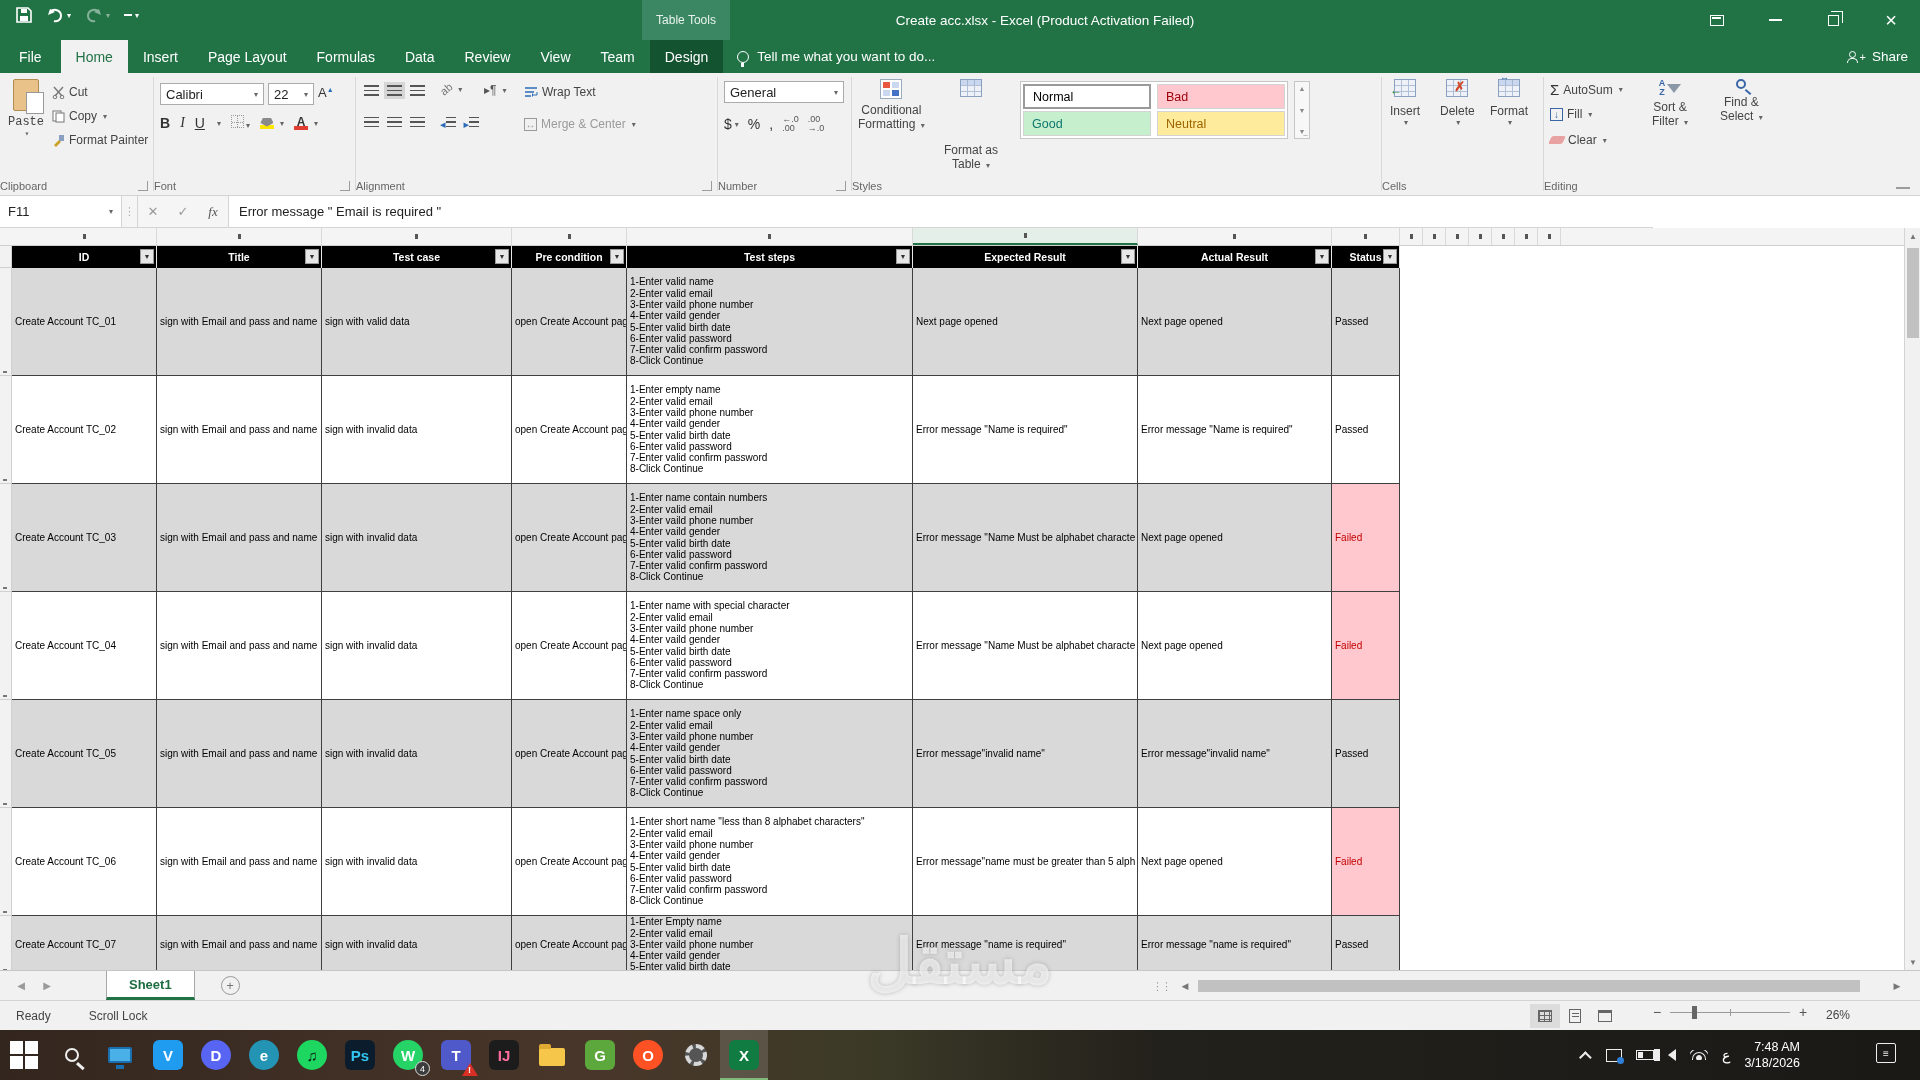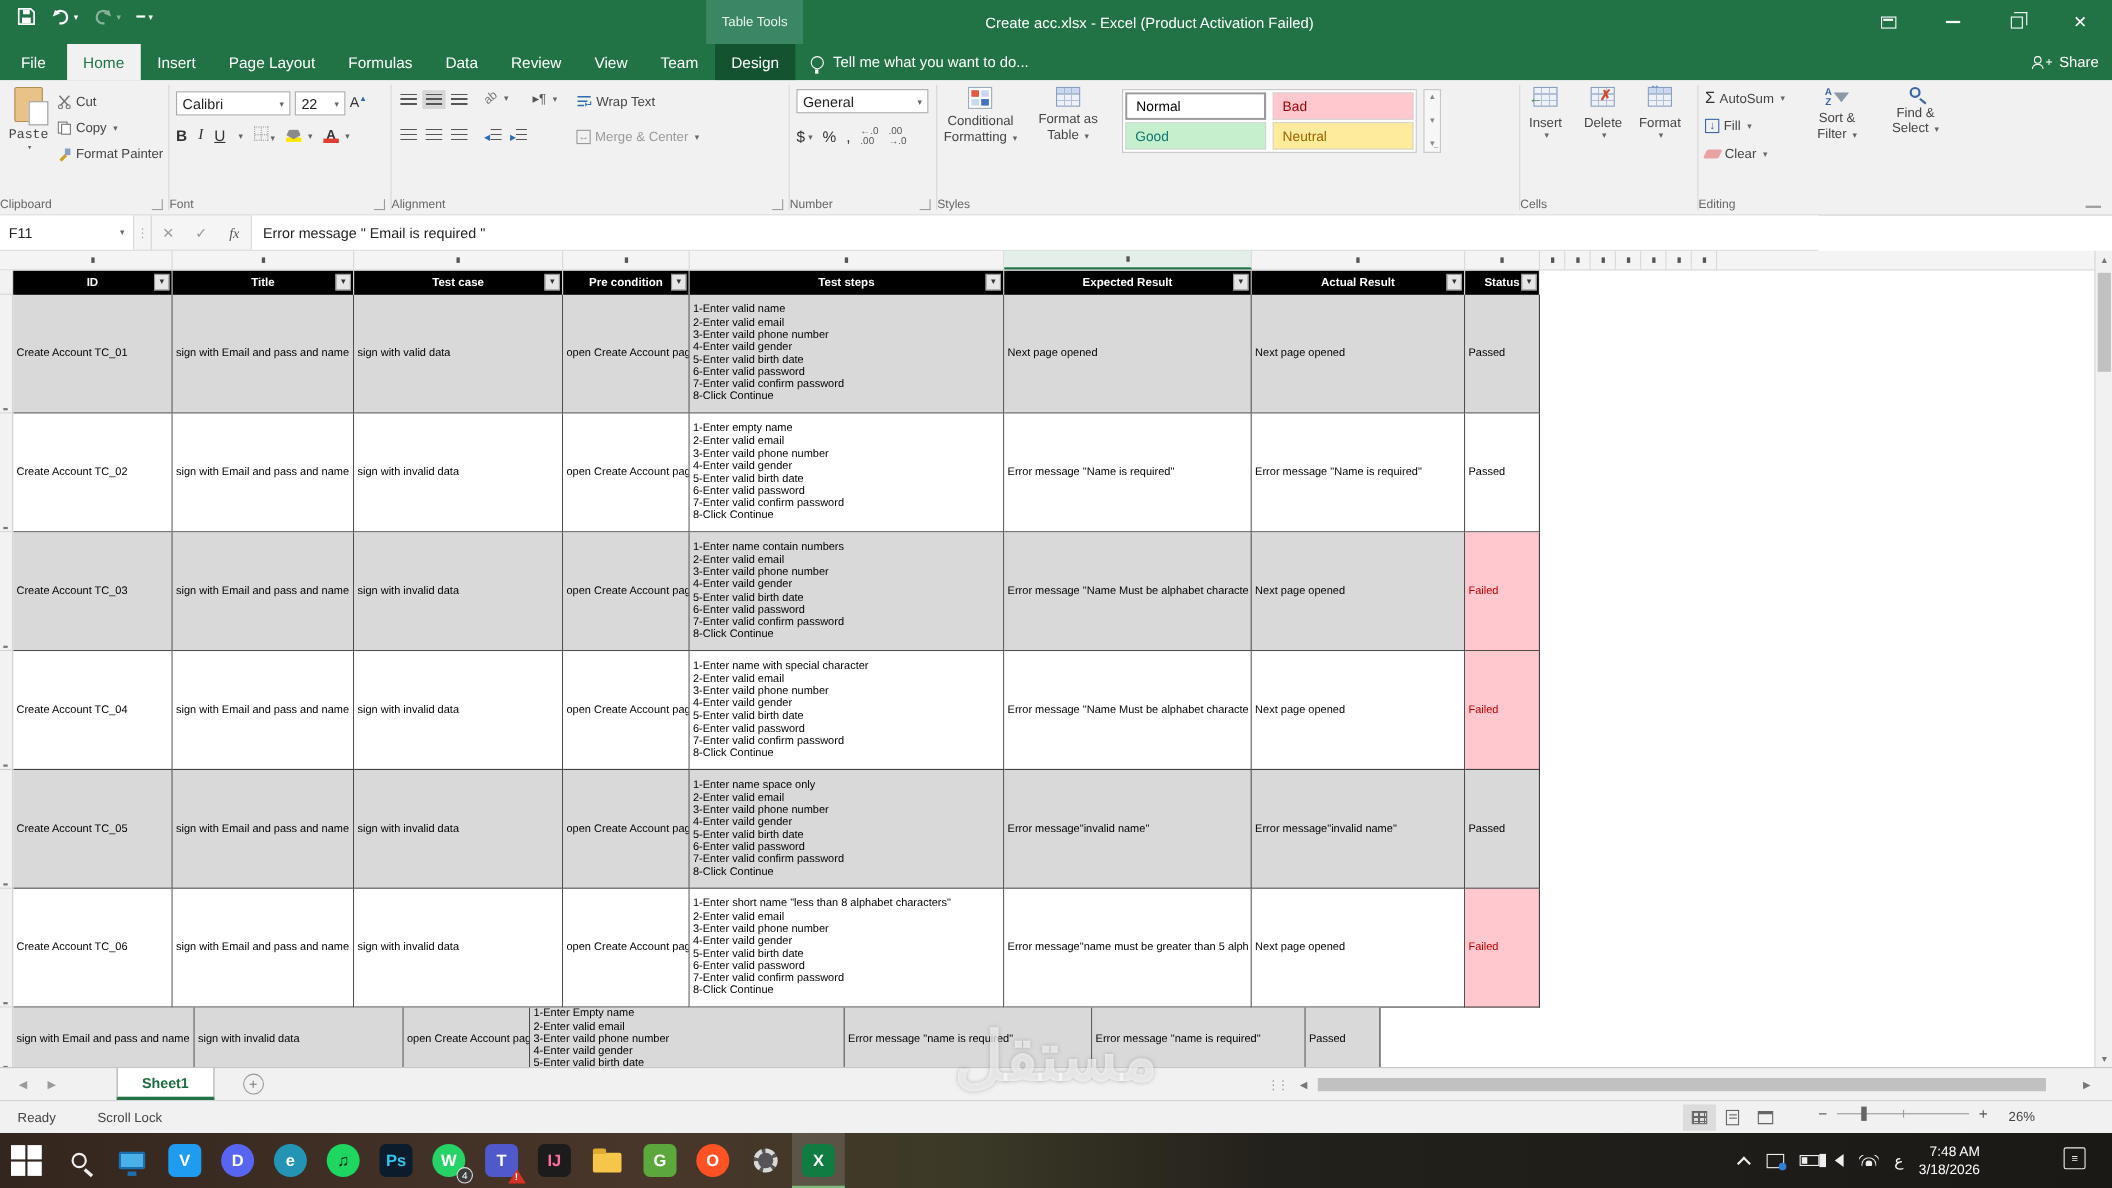--- a/index.html
+++ b/index.html
@@ -384,21 +384,21 @@
     <div class="rgroup" style="left:852px;width:528px;">
       <div class="bigbtn" style="left:6px;">
         <span class="cf-ico">
             <i style="left:2px;top:2px;background:#e8573f;"></i>
             <i style="left:11px;top:2px;background:#c9d8ef;"></i>
             <i style="left:2px;top:10px;background:#c9d8ef;"></i>
             <i style="left:11px;top:10px;background:#4472c4;"></i>
           </span>
         <span class="twoline" style="margin-top:4px;"><span>Conditional</span><br><span>Formatting</span> <span class="ddv">▾</span></span>
       </div>
-      <div class="bigbtn" style="left:92px;">
+      <div class="bigbtn" style="left:92px;gap:42px;">
         <span class="grid-ico"></span>
         <span class="twoline" style="margin-top:4px;"><span>Format as</span><br><span>Table</span> <span class="ddv">▾</span></span>
       </div>
       <div id="style-gallery" style="position:absolute;left:168px;top:8px;width:268px;display:grid;grid-template-columns:132px 132px;gap:2px;background:#fff;border:1px solid #c6c6c6;padding:2px;">
           <div class="stylecell selected" style="background: rgb(255, 255, 255); color: rgb(0, 0, 0);">Normal</div>
           <div class="stylecell" style="background: rgb(255, 199, 206); color: rgb(156, 0, 6);">Bad</div>
           <div class="stylecell" style="background: rgb(198, 239, 206); color: #0f766e;">Good</div>
           <div class="stylecell" style="background: rgb(255, 235, 156); color: rgb(156, 101, 0);">Neutral</div>
         </div>
       <div style="position:absolute;left:442px;top:8px;width:16px;height:58px;border:1px solid #c6c6c6;background:#f7f7f7;display:flex;flex-direction:column;align-items:center;justify-content:space-between;padding:3px 0;color:#888;font-size:7px;">
@@ -690,20 +690,21 @@
             <div>8-Click Continue</div>
           </div>
           <div class="cell" style="width: 225px; background: rgb(255, 255, 255);">Error message"name must be greater than 5 alph</div>
           <div class="cell" style="width: 194px; background: rgb(255, 255, 255);">Next page opened</div>
           <div class="cell failedcell" style="width: 68px; background: rgb(255, 255, 255);">Failed</div>
         </div>
         <div class="trow" style="height: 58px;">
           <div class="gut">
             <i></i>
           </div>
+          <div class="cell" style="width: 145px; background: rgb(217, 217, 217);">Create Account TC_07</div>
           <div class="cell" style="width: 165px; background: rgb(217, 217, 217);">sign with Email and pass and name</div>
           <div class="cell" style="width: 190px; background: rgb(217, 217, 217);">sign with invalid data</div>
           <div class="cell" style="width: 115px; background: rgb(217, 217, 217);">open Create Account pag</div>
           <div class="cell steps" style="width: 286px; background: rgb(217, 217, 217);">
             <div>1-Enter Empty name</div>
             <div>2-Enter valid email</div>
             <div>3-Enter vaild phone number</div>
             <div>4-Enter vaild gender</div>
             <div>5-Enter valid birth date</div>
           </div>

